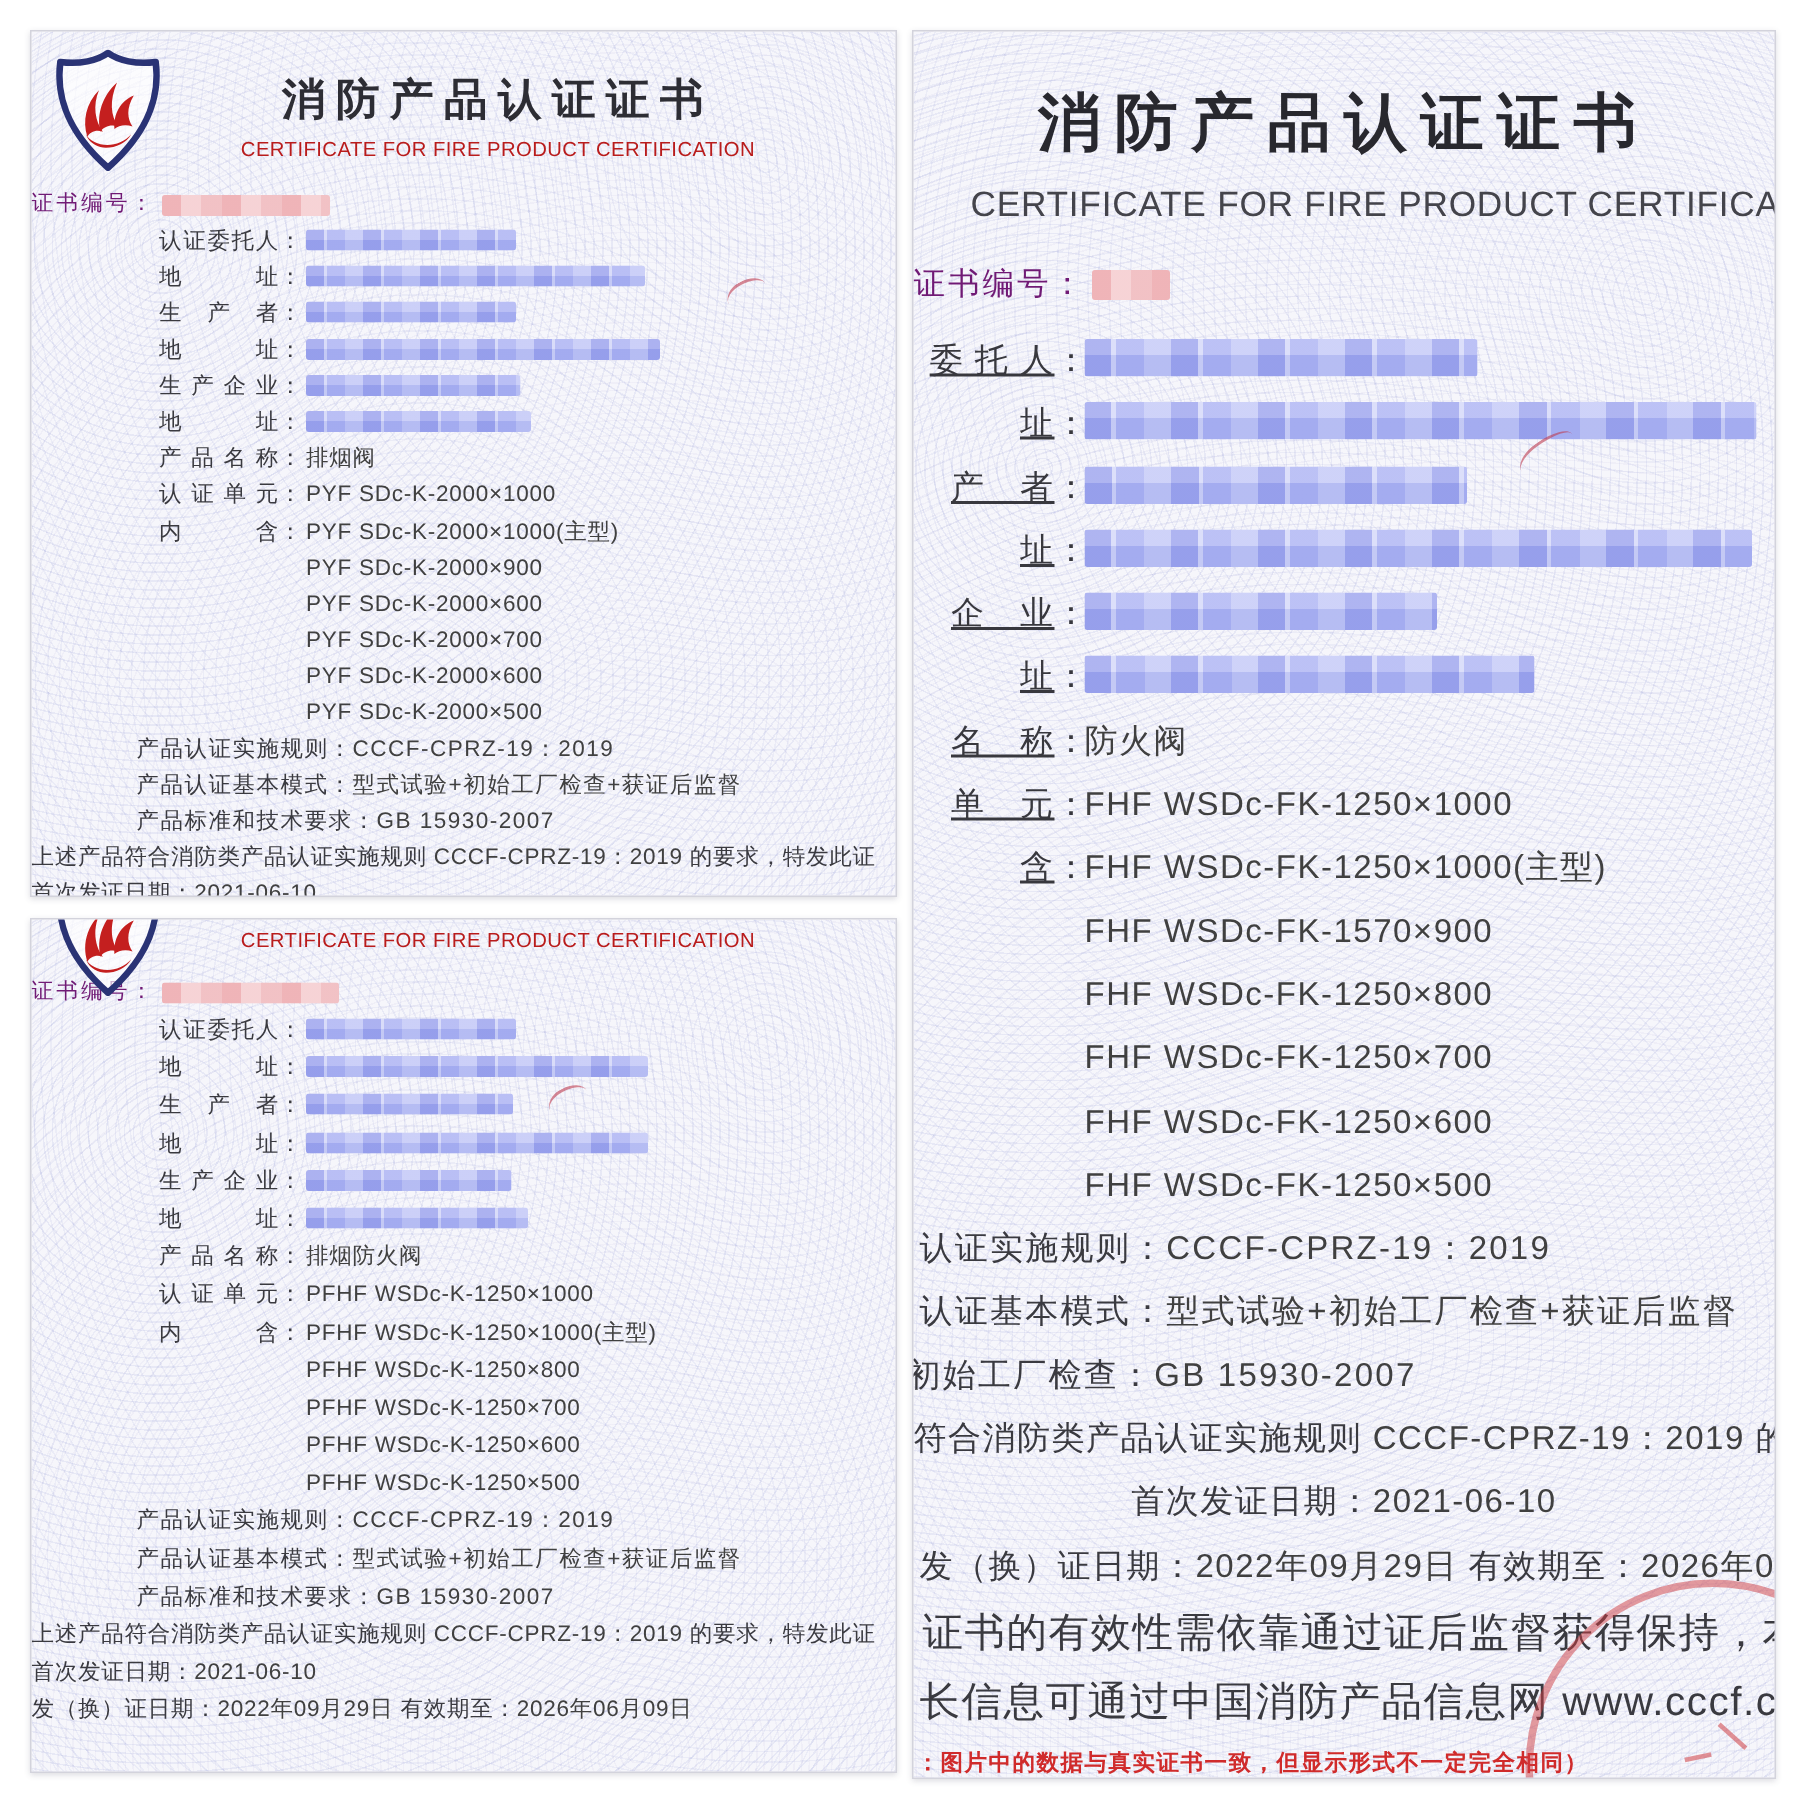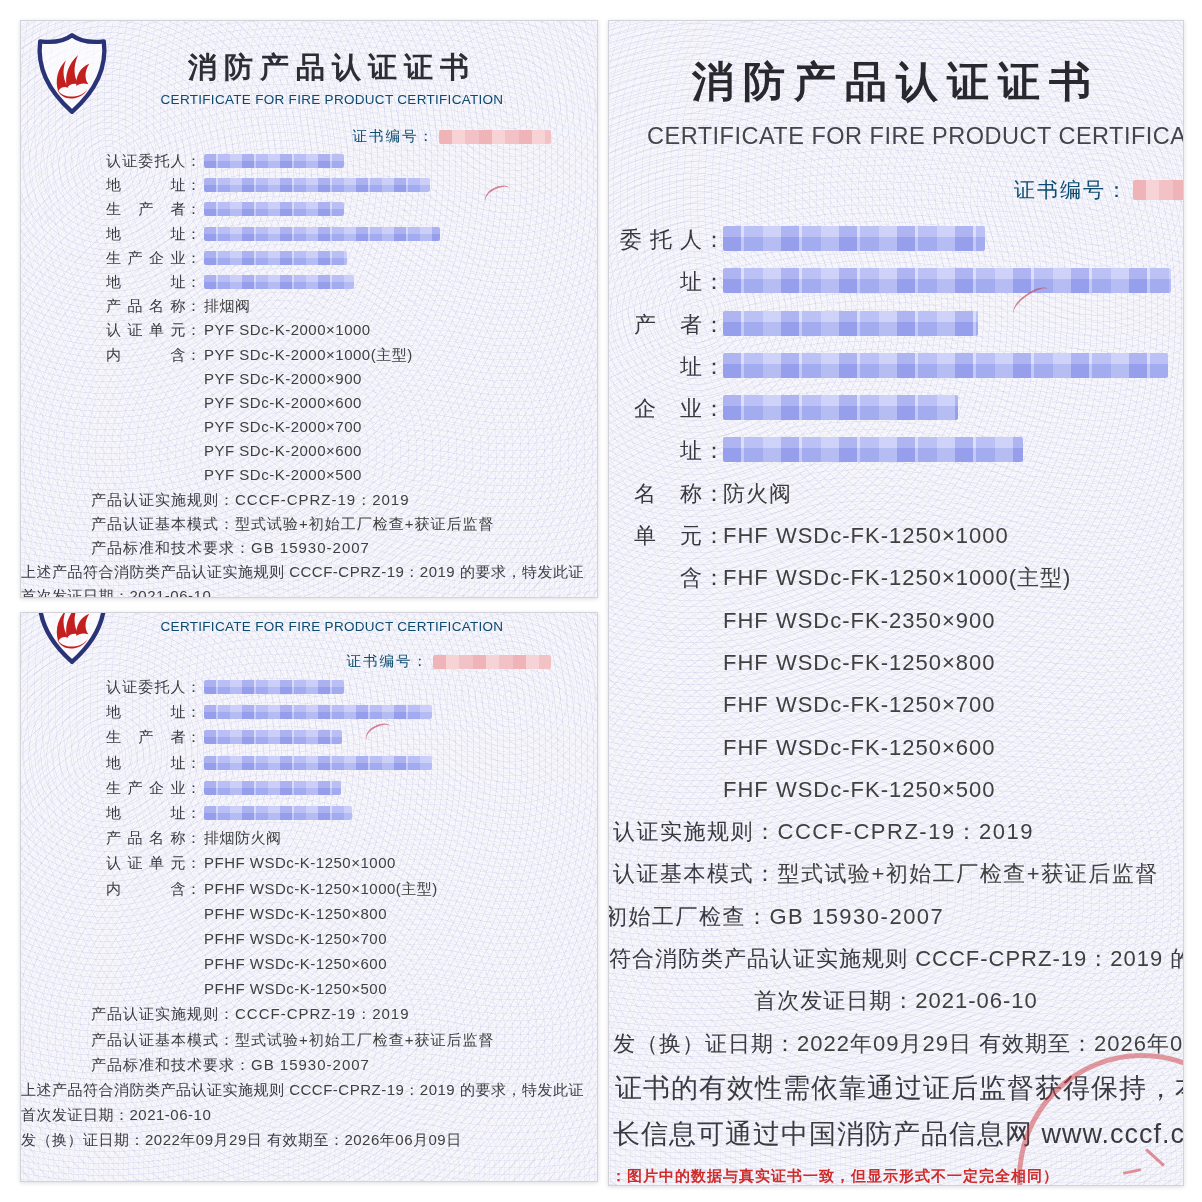--- a/index.html
+++ b/index.html
@@ -23,25 +23,25 @@
   .cert-tl{left:20px;top:20px;width:578px;height:578px;}
   .cert-bl{left:20px;top:612px;width:578px;height:570px;}
   .cert-r {left:608px;top:20px;width:576px;height:1166px;}
 
   .logo{position:absolute;z-index:2;}
   .logo-tl{left:8px;top:10px;width:86px;height:86px;}
   .logo-bl{left:8px;top:-32px;width:86px;height:86px;}
 
   .title-cn{margin-top:30px;line-height:32px;font-size:29px;font-weight:600;
     letter-spacing:7px;color:#2d2d34;text-align:center;padding-left:46px;}
-  .title-en{margin-top:9px;line-height:16px;font-size:13.5px;color:#0c4a6e;
+  .title-en{margin-top:9px;line-height:16px;font-size:13.5px;color:#b91c1c;
     text-align:center;padding-left:46px;letter-spacing:.3px;}
   .cert-bl .title-en{margin-top:6px;}
-  .certno{display:flex;justify-content:flex-end;align-items:center;margin-top:20px;
-    line-height:17px;font-size:14.5px;color:#0c4a6e;letter-spacing:2px;padding-right:46px;}
+  .certno{display:flex;align-items:center;margin-top:20px;
+    line-height:17px;font-size:14.5px;color:#701a75;letter-spacing:2px;padding-right:46px;}
   .cert-bl .certno{margin-top:18px;}
 
   .cert-r .title-cn{margin-top:36px;line-height:50px;font-size:42px;letter-spacing:9px;
     padding-left:0;color:#28282e;}
   .cert-r .title-en{margin-top:14px;line-height:30px;font-size:23.5px;text-align:left;
     white-space:nowrap;padding-left:38px;color:#44444b;letter-spacing:.5px;}
   .cert-r .certno{margin-top:26px;line-height:26px;font-size:21px;padding-right:0;}
 
   .rows{margin-top:4px;}
   .cert-r .rows{margin-top:16px;}
@@ -55,21 +55,21 @@
 
   .cert-r .row{height:42.3px;line-height:42.3px;font-size:22px;padding-left:10px;
     color:#38383e;letter-spacing:1px;}
   .cert-r .row.rule{padding-left:4px;letter-spacing:1.5px;}
   .cert-r .row.center{padding-left:0;text-align:center;}
   .cert-r .row.big{font-size:27px;height:46px;line-height:46px;color:#2e2e33;}
   .cert-r .row.rednote{font-size:15px;height:30px;line-height:30px;font-weight:bold;margin-top:4px;}
 
   .lbl{display:inline-block;vertical-align:top;}
   .cert-l .lbl{width:80px;text-align:justify;text-align-last:justify;}
-  .cert-r .lbl{width:84px;text-align:center;text-align-last:right;}
+  .cert-r .lbl{width:84px;text-align:center;text-align-last:right;text-decoration:underline;}
   .colon{display:inline-block;width:14px;text-align:center;}
   .cert-r .colon{width:16px;}
   .val{margin-left:4px;}
   .c-blue{color:#404040;}
   .c-dark{color:#3a3a40;}
   .c-red{color:#d02b2b;}
   .rlbl{color:#3a3a40;}
 
   .redact{display:inline-block;border-radius:2px;margin-left:4px;}
   .cert-l .redact{height:14px;vertical-align:-2px;}
@@ -196,21 +196,21 @@
   <div class="rows">
       <div class="row field"><span class="lbl">委 托 人</span><span class="colon">：</span><span class="redact blue" style="width: 262px;"></span></div>
       <div class="row field"><span class="lbl">址</span><span class="colon">：</span><span class="redact blue" style="width: 448px;"></span></div>
       <div class="row field"><span class="lbl">产　者</span><span class="colon">：</span><span class="redact blue" style="width: 255px;"></span></div>
       <div class="row field"><span class="lbl">址</span><span class="colon">：</span><span class="redact blue" style="width: 445px;"></span></div>
       <div class="row field"><span class="lbl">企　业</span><span class="colon">：</span><span class="redact blue" style="width: 235px;"></span></div>
       <div class="row field"><span class="lbl">址</span><span class="colon">：</span><span class="redact blue" style="width: 300px;"></span></div>
       <div class="row field"><span class="lbl">名　称</span><span class="colon">：</span><span class="val c-blue">防火阀</span></div>
       <div class="row field"><span class="lbl">单　元</span><span class="colon">：</span><span class="val c-blue">FHF WSDc-FK-1250×1000</span></div>
       <div class="row field"><span class="lbl">含</span><span class="colon">：</span><span class="val c-blue">FHF WSDc-FK-1250×1000(主型)</span></div>
-      <div class="row field"><span class="lbl"></span><span class="colon"></span><span class="val c-blue">FHF WSDc-FK-2350×900</span></div>
+      <div class="row field"><span class="lbl"></span><span class="colon"></span><span class="val c-blue">FHF WSDc-FK-1570×900</span></div>
       <div class="row field"><span class="lbl"></span><span class="colon"></span><span class="val c-blue">FHF WSDc-FK-1250×800</span></div>
       <div class="row field"><span class="lbl"></span><span class="colon"></span><span class="val c-blue">FHF WSDc-FK-1250×700</span></div>
       <div class="row field"><span class="lbl"></span><span class="colon"></span><span class="val c-blue">FHF WSDc-FK-1250×600</span></div>
       <div class="row field"><span class="lbl"></span><span class="colon"></span><span class="val c-blue">FHF WSDc-FK-1250×500</span></div>
       <div class="row rule"><span class="rlbl">认证实施规则：</span><span class="c-blue">CCCF-CPRZ-19：2019</span></div>
       <div class="row rule"><span class="rlbl">认证基本模式：</span><span class="c-blue">型式试验+初始工厂检查+获证后监督</span></div>
       <div class="row rule" style="margin-left: -8px;"><span class="rlbl">初始工厂检查：</span><span class="c-blue">GB 15930-2007</span></div>
       <div class="row line" style="margin-left: -10px;"><span class="c-dark">符合消防类产品认证实施规则 </span><span class="c-blue">CCCF-CPRZ-19：2019</span><span class="c-dark"> 的要求</span></div>
       <div class="row center"><span class="c-dark">首次发证日期：</span><span class="c-blue">2021-06-10</span></div>
       <div class="row line" style="margin-left: -6px;"><span class="c-dark">发（换）证日期：</span><span class="c-blue">2022年09月29日</span><span class="c-dark"> 有效期至：</span><span class="c-blue">2026年06月09日</span></div>

